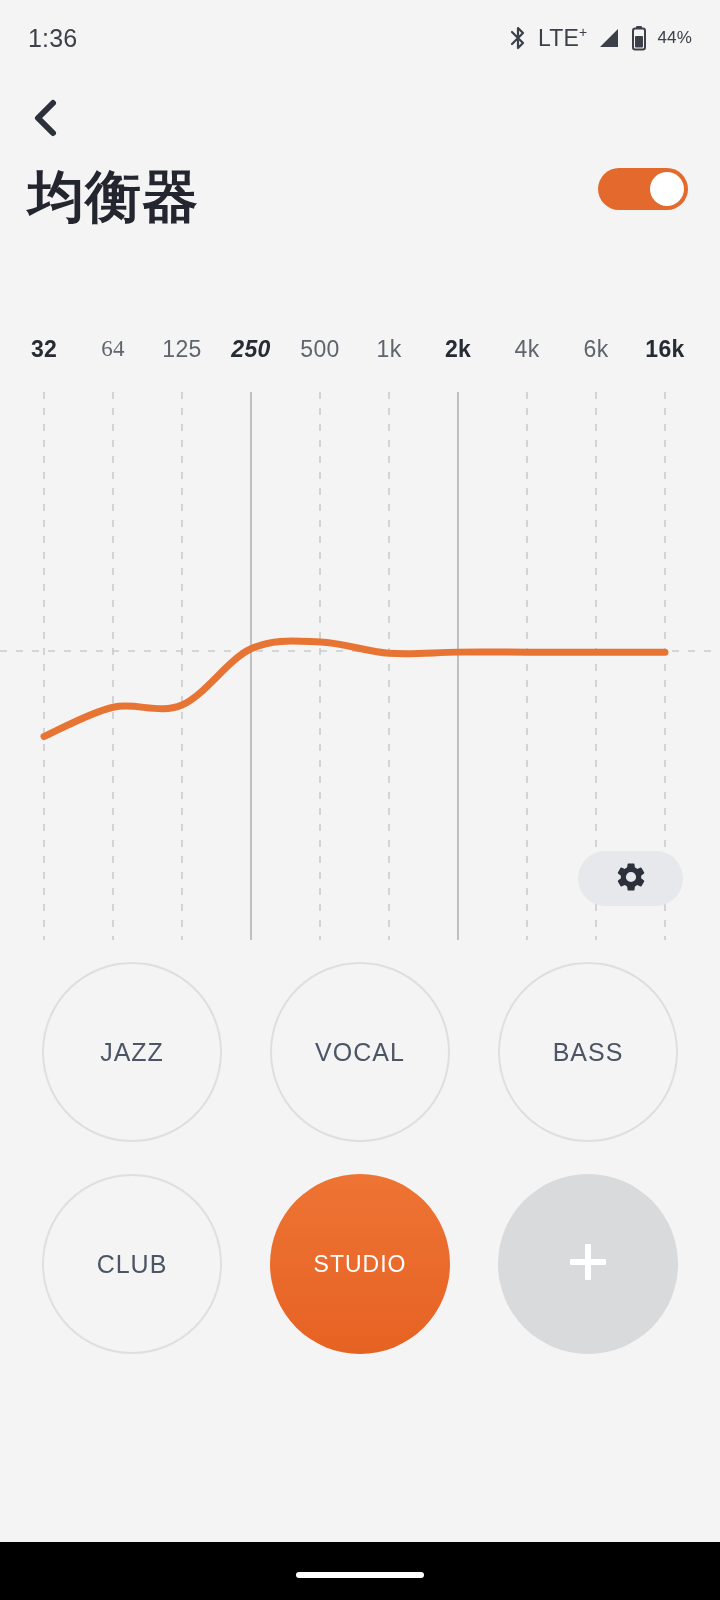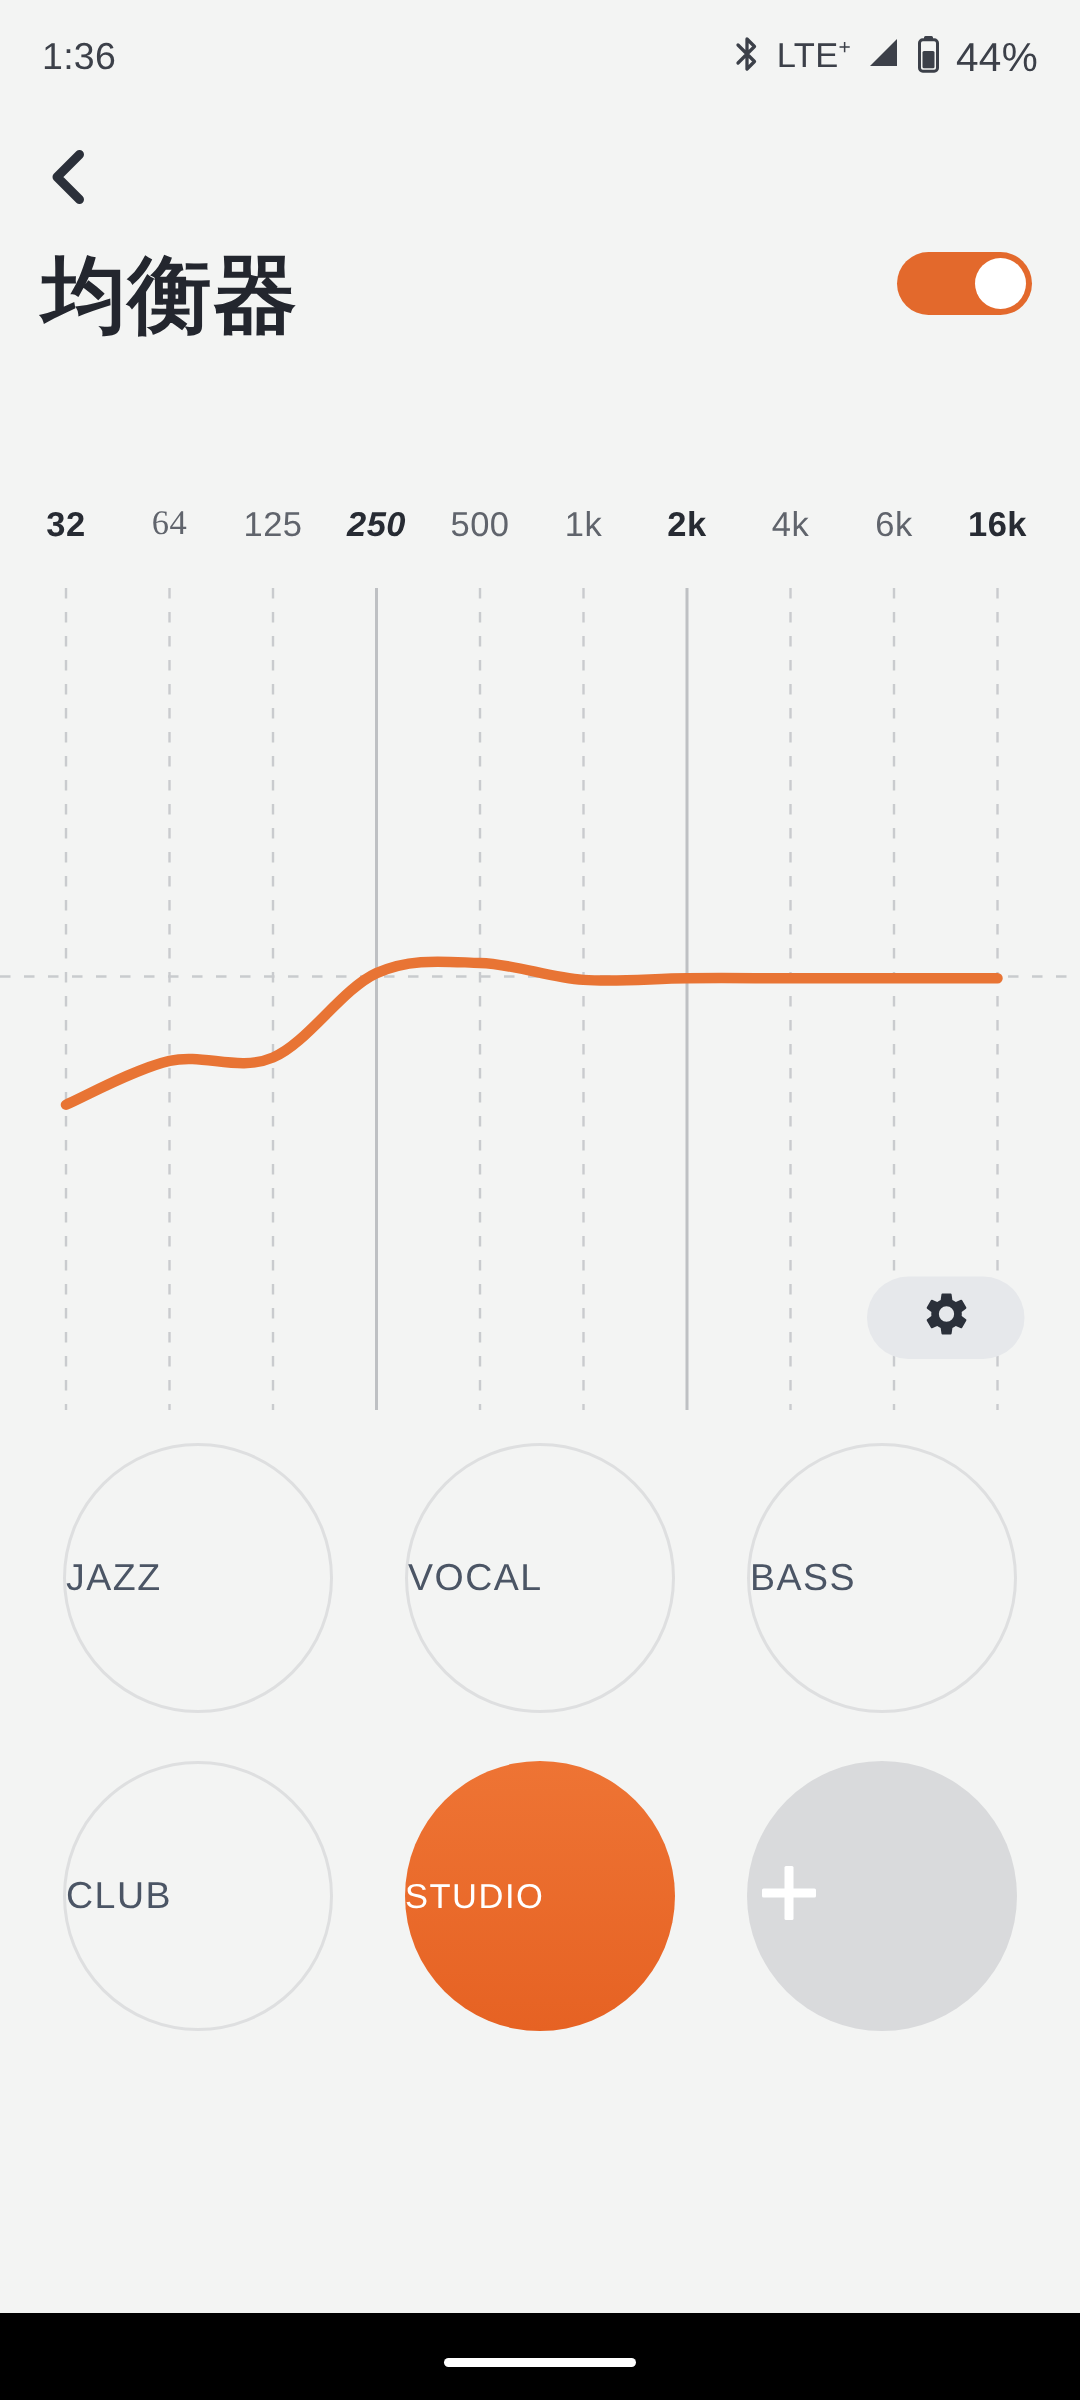--- a/index.html
+++ b/index.html
@@ -11,25 +11,25 @@
   }
   #root { position:relative; width:720px; height:1600px; background:#F3F4F3; }
 
   
   .statusbar {
     position:absolute; left:0; top:0; width:720px; height:76px;
     display:flex; align-items:center; justify-content:space-between;
     padding:0 28px;
   }
   .status-time { font-size:25px; color:#3C4049; letter-spacing:.2px; }
-  .status-right { display:flex; align-items:flex-start; gap:10px; }
+  .status-right { display:flex; align-items:center; gap:10px; }
   .status-right .glyph { display:flex; align-items:center; color:#3C4049; }
   .lte { font-size:23px; color:#3C4049; letter-spacing:.2px; }
   .lte sup { font-size:14px; }
-  .batt-pct { font-size:27px; color:#3C4049; letter-spacing:.2px; }
+  .batt-pct { font-size:17px; color:#3C4049; letter-spacing:.2px; }
 
   
   .back-btn {
     position:absolute; left:18px; top:92px; width:56px; height:56px;
     display:flex; align-items:center; justify-content:center; cursor:pointer;
   }
   .page-title {
     position:absolute; left:28px; top:160px;
     font-size:56px; font-weight:700; color:#23262E; letter-spacing:1px;
   }
@@ -67,21 +67,21 @@
   
   .presets {
     position:absolute; left:0; top:962px; width:720px;
     display:flex; flex-direction:column; gap:32px;
   }
   .preset-row {
     display:flex; justify-content:center; gap:48px;
   }
   .preset {
     width:180px; height:180px; border-radius:50%;
-    display:flex; align-items:center; justify-content:flex-start;
+    display:flex; align-items:center; justify-content:center;
     cursor:pointer; user-select:none;
   }
   .preset.outline {
     border:2px solid #DEDFE0; background:transparent;
   }
   .preset.outline .preset-label {
     font-size:25px; color:#4B5565; letter-spacing:1px;
   }
   .preset.selected {
     background:linear-gradient(180deg,#EE7434 0%,#E66223 100%);

